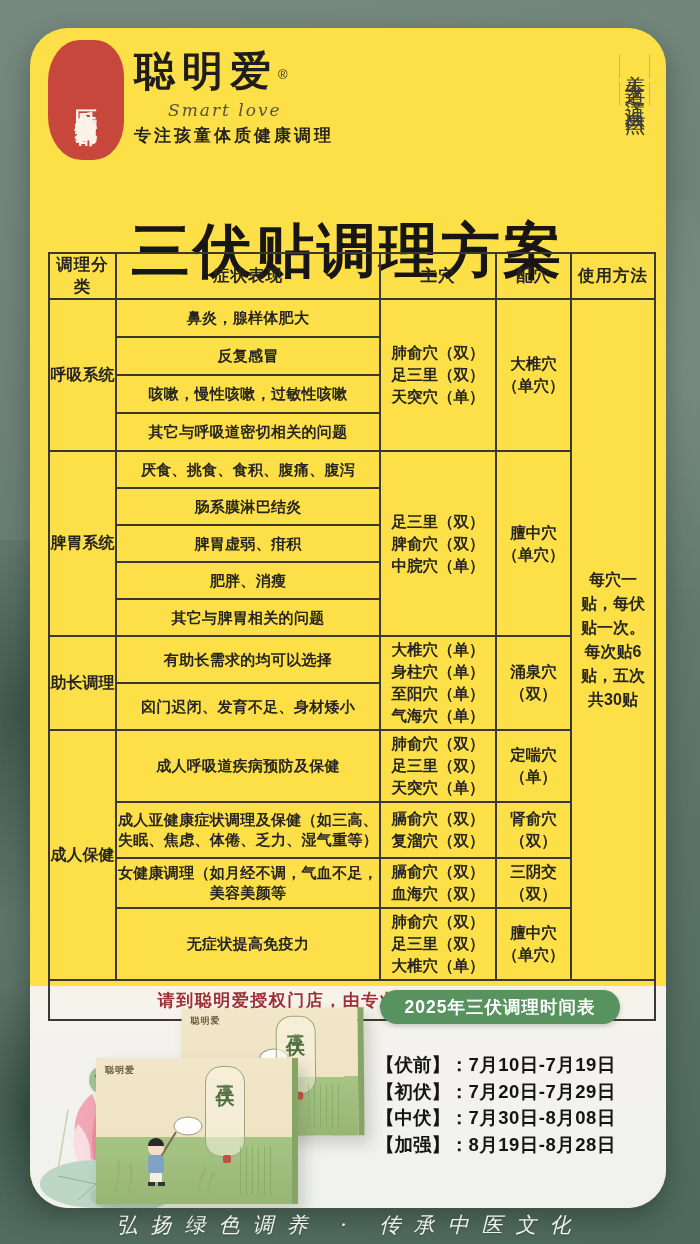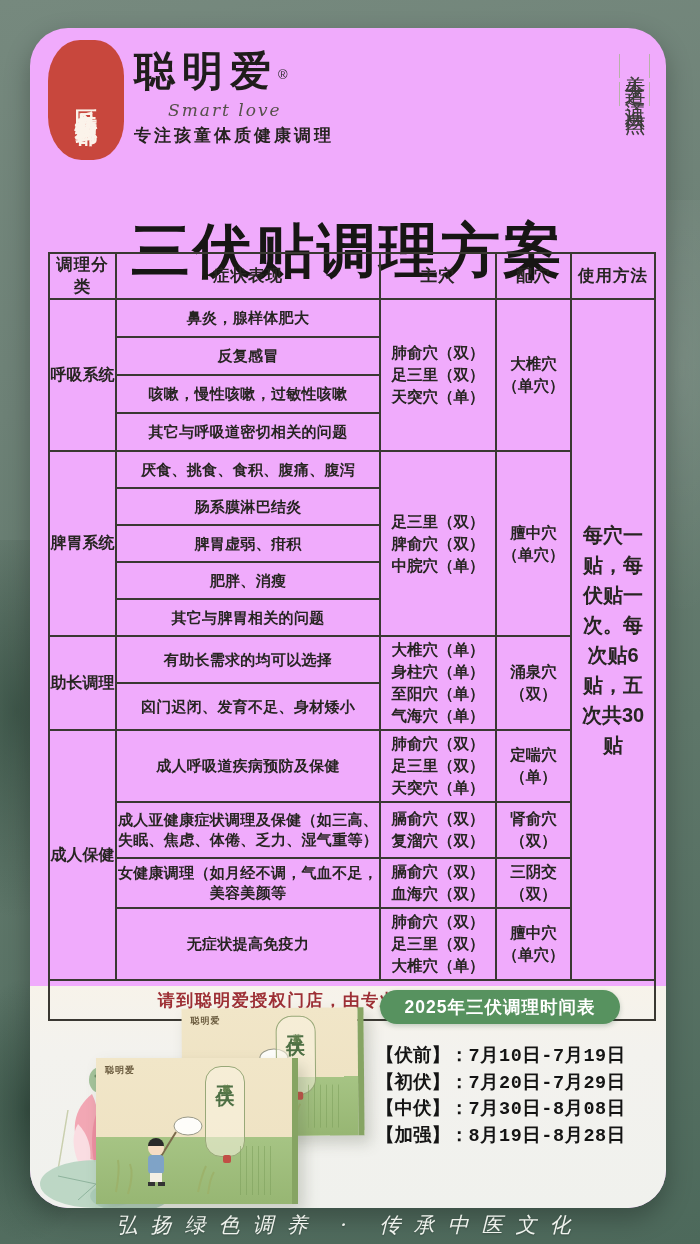--- a/index.html
+++ b/index.html
@@ -11,21 +11,21 @@
   }
   .blotch { position:absolute; pointer-events:none; }
   .blotch.b1 { left:-40px; top:540px; width:160px; height:380px;
     background:radial-gradient(ellipse at 35% 45%, rgba(26,52,39,.5), transparent 70%); }
   .blotch.b2 { left:-20px; top:980px; width:120px; height:260px;
     background:radial-gradient(ellipse at 40% 50%, rgba(20,45,33,.45), transparent 72%); }
   .blotch.b3 { right:-30px; top:200px; width:120px; height:420px;
     background:radial-gradient(ellipse at 60% 40%, rgba(255,255,255,.10), transparent 70%); }
 
   .card { position:absolute; left:30px; top:28px; width:636px; height:1180px;
-    background:#f0abfc; border-radius:38px; box-shadow:0 10px 26px rgba(0,0,0,.28); overflow:hidden; }
+    background:#fde047; border-radius:38px; box-shadow:0 10px 26px rgba(0,0,0,.28); overflow:hidden; }
   .card-lower { position:absolute; left:0; right:0; top:958px; bottom:0;
     background:linear-gradient(180deg,#f7f3ea 0%,#f3f2ee 30%,#f0f1ed 100%); }
 
   
   .seal { position:absolute; left:18px; top:12px; width:76px; height:120px;
     background:#c8473d; border-radius:42% 38% 40% 44%/ 34% 30% 32% 36%;
     display:flex; align-items:center; justify-content:center;
     writing-mode:vertical-rl; color:#fbf3ea; font-family:"Liberation Serif",serif;
     font-weight:700; font-size:22px; line-height:1.45; letter-spacing:2px; }
   .seal span { margin:0 1px; }
@@ -52,21 +52,21 @@
     border-collapse:collapse; table-layout:fixed; color:#272522; }
   table.scheme td, table.scheme th { border:2px solid #3a3832; text-align:center;
     vertical-align:middle; background:transparent; }
   th.c1 { width:67px; } th.c2 { width:264px; } th.c3 { width:116px; }
   th.c4 { width:75px; } th.c5 { width:84px; }
   tr.hd th { height:40px; font-size:16.5px; font-weight:800; letter-spacing:1px; }
   td.cat { font-size:16px; font-weight:800; letter-spacing:0; }
   td.sym { font-size:15px; font-weight:700; line-height:1.32; padding:2px 0; letter-spacing:.3px; }
   td.main, td.pair { font-size:15.5px; font-weight:700; white-space:pre-line;
     line-height:1.42; padding:2px 2px; }
-  td.usage { font-size:20px; font-weight:700; line-height:1.5; padding:3px 6px; }
+  td.usage { font-size:16px; font-weight:700; line-height:1.5; padding:3px 6px; }
   tr.h38 { height:38px; } tr.h37 { height:37px; } tr.h43 { height:43px; }
   tr.h52 { height:52px; } tr.h56 { height:56px; } tr.h46 { height:46px; }
   td.note { height:40px; color:#9d2f35; font-size:17px; font-weight:800; letter-spacing:1.5px; }
 
   
   .products { position:absolute; left:0; top:952px; width:350px; height:228px; }
   .lotus { position:absolute; left:8px; top:70px; width:130px; height:158px; }
   .box { position:absolute; border-right:6px solid #86a463; box-shadow:6px 8px 14px rgba(90,100,80,.25);
     background:linear-gradient(180deg,#f1e6c8 0%,#efe3c4 54%,#a6c484 54%,#97b673 100%); }
   .box.back { left:152px; top:28px; width:182px; height:128px; transform:rotate(-.5deg); }
@@ -83,21 +83,21 @@
     border-radius:2px; background:#c14f45; }
   .box-lines { position:absolute; right:10%; bottom:6%; width:32px; height:34%;
     background:repeating-linear-gradient(90deg,#7da05c 0 1px,transparent 1px 6px); opacity:.55; }
   .box-art { position:absolute; left:6px; bottom:4px; width:120px; height:92px; }
 
   
   .schedule { position:absolute; left:346px; top:962px; width:276px; }
   .sched-pill { width:240px; height:34px; margin-left:4px; background:#57925f; color:#fff;
     border-radius:18px; text-align:center; line-height:34px; font-size:17.5px;
     font-weight:800; letter-spacing:1px; box-shadow:0 2px 5px rgba(40,80,50,.25); }
-  .sched-list { margin-top:20px;font-family:Liberation Mono, monospace; }
+  .sched-list { margin-top:28px; }
   .sched-row { line-height:26.5px; font-size:18.5px; color:#141414; white-space:nowrap; }
   .sched-label { font-weight:800; }
   .sched-dates { font-weight:700; letter-spacing:.5px; }
 
   
   .footer { position:absolute; left:0; right:0; bottom:5px; text-align:center;
     color:#f0f3ee; font-size:21px; letter-spacing:13px; font-style:italic;
     font-family:"DejaVu Serif",serif; text-shadow:0 1px 2px rgba(0,0,0,.25); }
 </style>
 </head>

